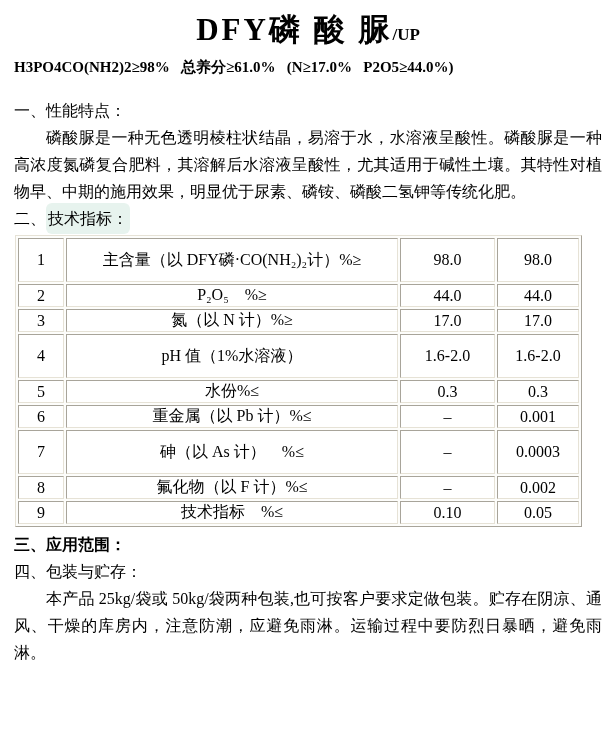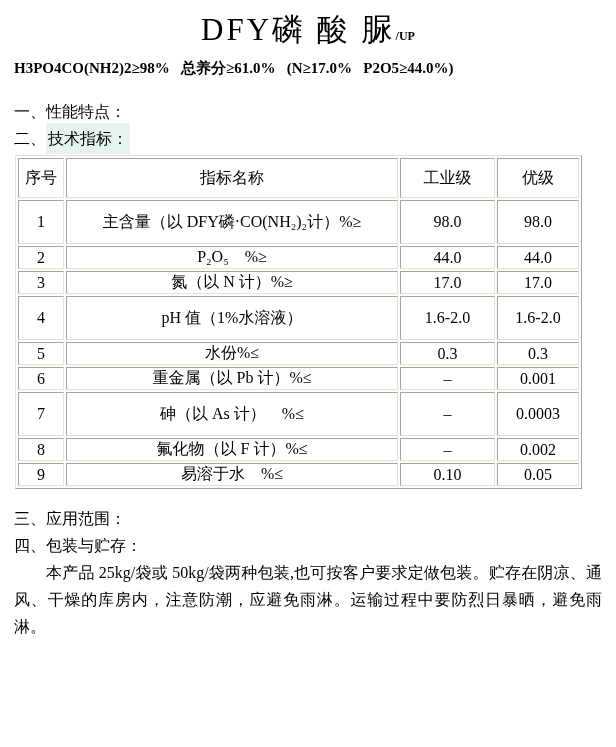--- a/index.html
+++ b/index.html
@@ -5,31 +5,31 @@
   html,body{margin:0;padding:0;background:#ffffff;}
   body{
     width:616px;height:747px;
     font-family:"Liberation Serif","DejaVu Serif",serif;
     color:#000;overflow:hidden;
   }
   .page{padding:6px 14px 0 14px;}
 
   
   .title-wrap{text-align:center;margin-top:2px;line-height:44px;white-space:nowrap;}
-  .title-main{font-size:31px;font-weight:normal;letter-spacing:3px;text-align:center;}
-  .title-suffix{font-size:12px;font-weight:bold;letter-spacing:0;}
+  .title-main{font-size:31px;font-weight:bold;letter-spacing:3px;text-align:center;}
+  .title-suffix{font-size:17px;font-weight:bold;letter-spacing:0;}
 
   
   .formula{font-size:15px;font-weight:bold;white-space:pre-wrap;line-height:20px;}
 
   
   .sec-heading{font-size:16px;line-height:27px;margin-top:0;}
   .sec1-heading{margin-top:20px;}
   .para{font-size:16px;line-height:27px;text-indent:2em;text-align:justify;margin:0;}
-  .hl{background:#e7f3ee;padding:7px 2px;}
+  .hl{background:#e7f3ee;padding:7px 2px;border-radius:6px;}
 
   
   table.spec{
     border-collapse:separate;border-spacing:2px;
     margin:3px 0 0 1px;width:565px;
     table-layout:fixed;
     border:1px solid;border-color:#e6e2d6 #a8a49a #a8a49a #e6e2d6;
     background:#fdfdfb;
   }
   table.spec td,table.spec th{
@@ -50,37 +50,32 @@
 </head>
 <body>
 
 <div class="page">
 
   <div class="title-wrap"><span class="title-main">DFY磷 酸 脲</span><span class="title-suffix">/UP</span></div>
 
   <div class="formula">H3PO4CO(NH2)2≥98%   总养分≥61.0%   (N≥17.0%   P2O5≥44.0%)</div>
 
   <div class="sec-heading sec1-heading">一、性能特点：</div>
+  <p class="para">磷酸脲是一种无色透明棱柱状结晶，易溶于水，水溶液呈酸性。磷酸脲是一种高浓度氮磷复合肥料，其溶解后水溶液呈酸性，尤其适用于碱性土壤。其特性对植物早、中期的施用效果，明显优于尿素、磷铵、磷酸二氢钾等传统化肥。</p>
 
   <div class="sec-heading"><span>二、</span><span class="hl">技术指标：</span></div>
 
   <table class="spec">
     <colgroup>
         <col class="c-no">
         <col class="c-name">
         <col class="c-ind">
         <col class="c-pre">
       </colgroup>
     <tbody>
-        <tr class="h-hdr">
-      <th>序号</th>
-      <th>指标名称</th>
-      <th>工业级</th>
-      <th>优级</th>
-    </tr>
     <tr class="h-tall">
       <td>1</td>
       <td>主含量（以 DFY磷·CO(NH₂)₂计）%≥</td>
       <td>98.0</td>
       <td>98.0</td>
     </tr>
     <tr class="h-short">
       <td>2</td>
       <td>P₂O₅　%≥</td>
       <td>44.0</td>
@@ -117,25 +112,25 @@
       <td>0.0003</td>
     </tr>
     <tr class="h-short">
       <td>8</td>
       <td>氟化物（以 F 计）%≤</td>
       <td>–</td>
       <td>0.002</td>
     </tr>
     <tr class="h-short">
       <td>9</td>
-      <td>易溶于水　%≤</td>
+      <td>技术指标　%≤</td>
       <td>0.10</td>
       <td>0.05</td>
     </tr>
   </tbody>
     </table>
 
-  <div class="sec-heading" style="margin-top:16px;">三、应用范围：</div>
+  <div class="sec-heading" style="margin-top:4px;font-weight:bold;">三、应用范围：</div>
 
   <div class="sec-heading">四、包装与贮存：</div>
   <p class="para">本产品 25kg/袋或 50kg/袋两种包装,也可按客户要求定做包装。贮存在阴凉、通风、干燥的库房内，注意防潮，应避免雨淋。运输过程中要防烈日暴晒，避免雨淋。</p>
 
 </div>
 
 </body></html>

